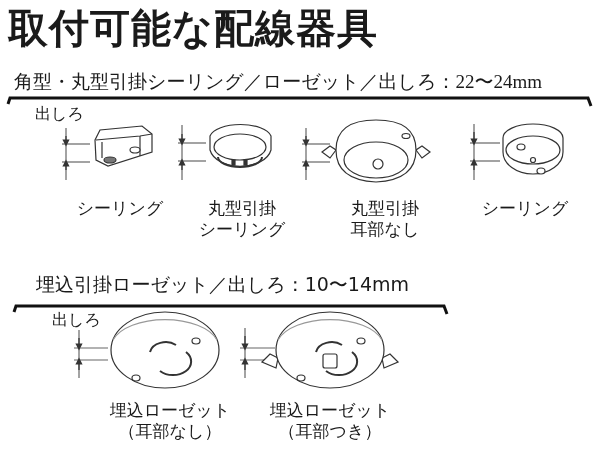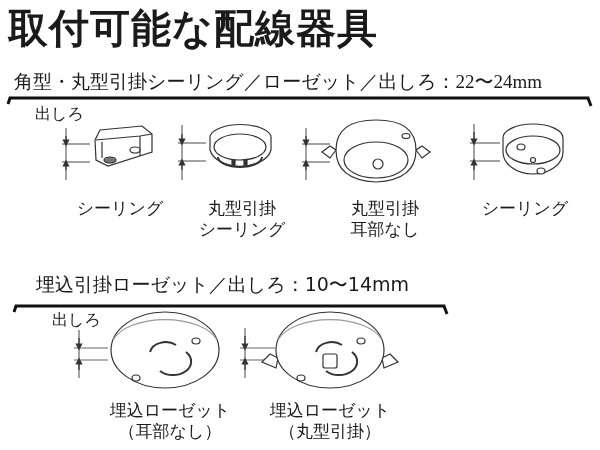--- a/index.html
+++ b/index.html
@@ -37,21 +37,21 @@
 
 <div class="abs section-head" style="left:36px; top:272px;">埋込引掛ローゼット／出しろ：10〜14mm</div>
 <div class="abs dashi" style="left:52px; top:310px;">出しろ</div>
 
 <div class="abs label" style="left:100px; top:400px; width:140px;">
   <div>埋込ローゼット</div>
   <div>（耳部なし）</div>
 </div>
 <div class="abs label" style="left:260px; top:400px; width:140px;">
   <div>埋込ローゼット</div>
-  <div>（丸型引掛）</div>
+  <div>（耳部つき）</div>
 </div>
 
 <svg width="600" height="450" viewBox="0 0 600 450">
   <defs>
     <marker id="arr" markerWidth="6" markerHeight="6" refX="3" refY="3" orient="auto">
       <path d="M0,0 L6,3 L0,6 Z" fill="#333"></path>
     </marker>
   </defs>
 
   <g fill="none" stroke="#111" stroke-width="3">

